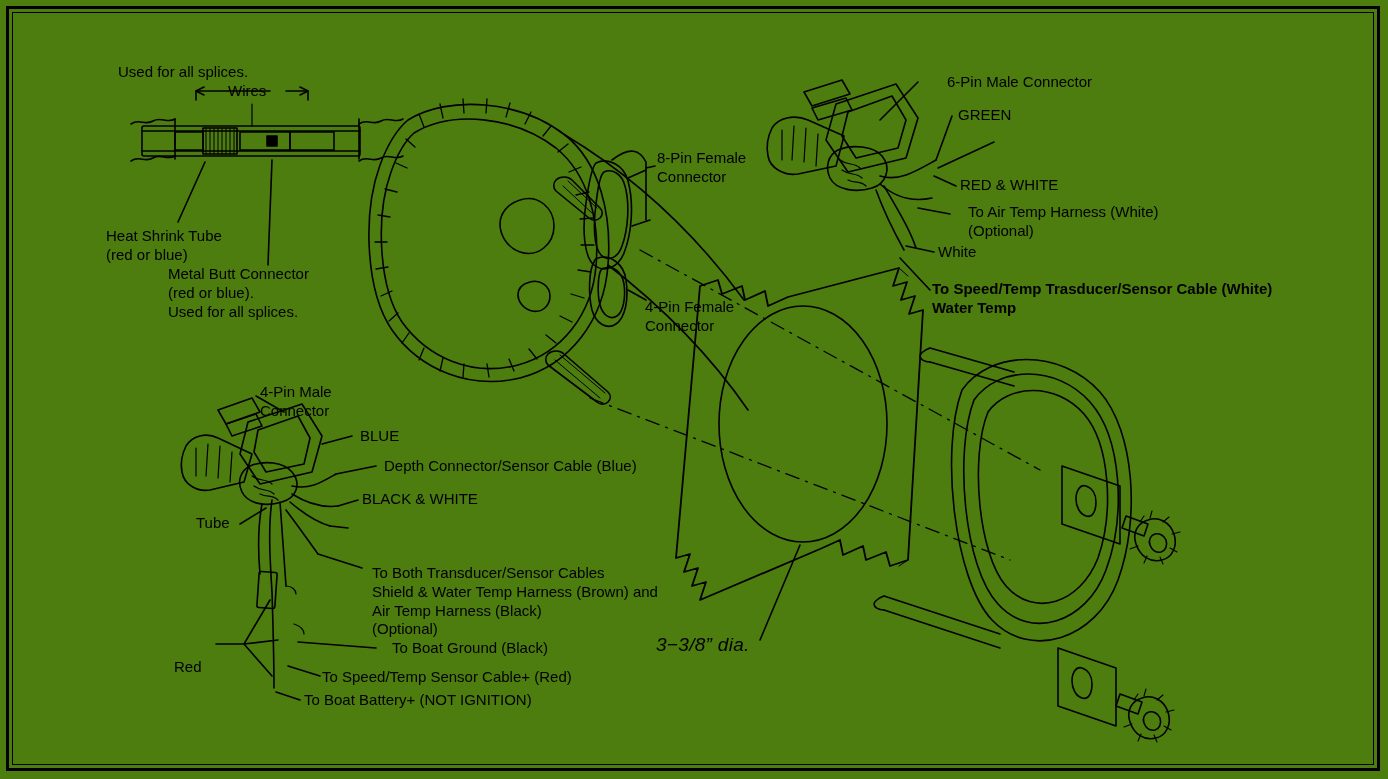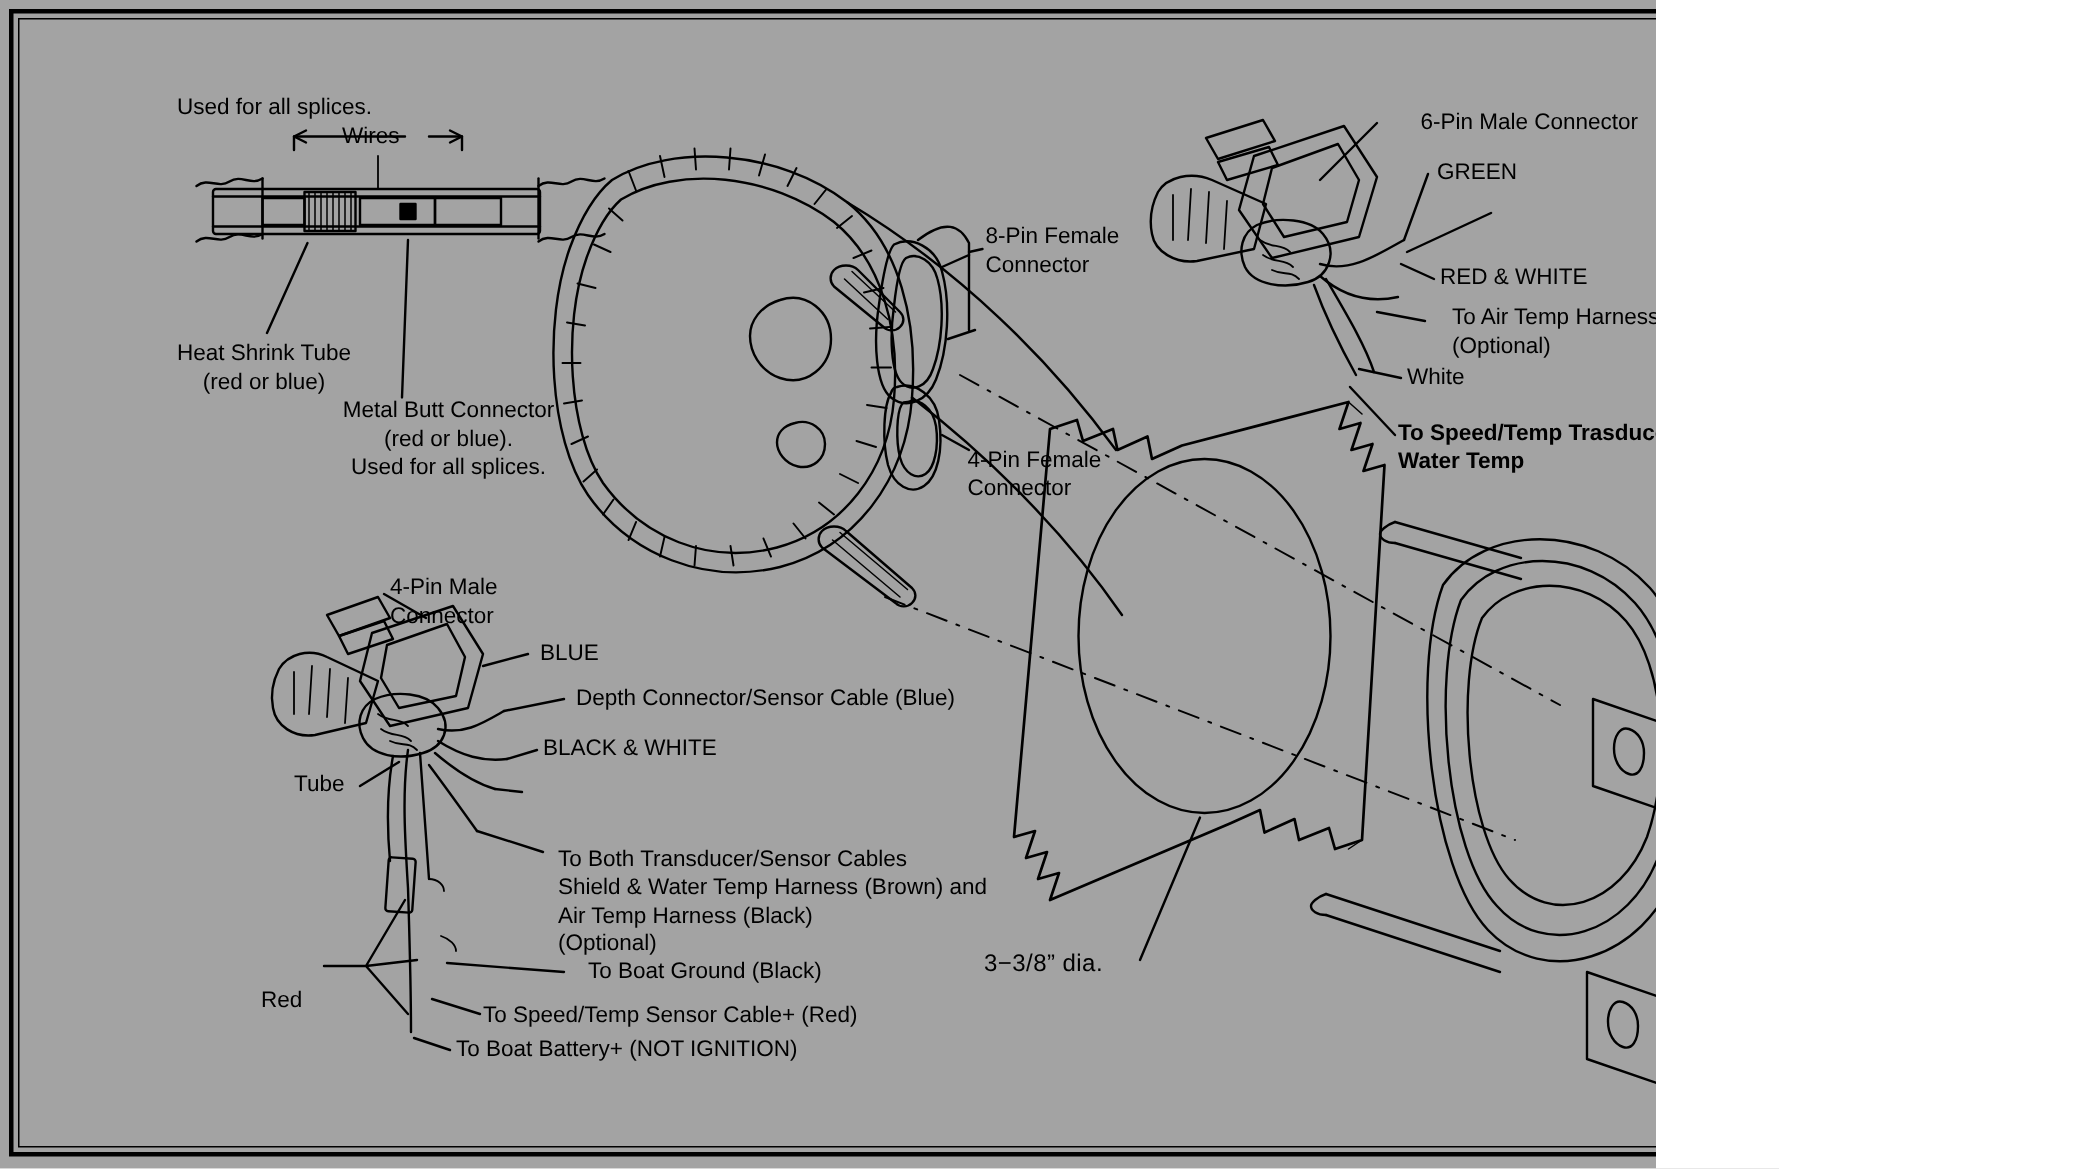--- a/index.html
+++ b/index.html
@@ -5,23 +5,23 @@
   html, body {
     margin: 0;
     padding: 0;
     background: #ffffff;
   }
   body {
     font-family: "Liberation Sans", sans-serif;
   }
   #page {
     position: relative;
-    width: 1104px;
+    width: 1388px;
     height: 779px;
-    background: #a3a3a3;
+    background: #4d7c0f;
     overflow: hidden;
   }
   #border-outer {
     position: absolute;
     left: 6px;
     top: 6px;
     width: 1374px;
     height: 765px;
     border: 3px solid #000;
     box-sizing: border-box;
@@ -43,24 +43,25 @@
     height: 779px;
   }
   .lbl {
     position: absolute;
     font-family: "Liberation Sans", sans-serif;
     font-size: 15px;
     color: #000;
     white-space: pre;
     line-height: 1.25;
   }
-  .lbl.c { text-align: center; }
+  .lbl.c { }
   .dim {
-    font-size: 16px;
+    font-size: 19px;
     letter-spacing: 0.3px;
+    font-style: italic;
   }
 </style>
 </head>
 <body>
 
 <div id="page">
 
   <div id="border-outer"></div>
   <div id="border-inner"></div>
 

